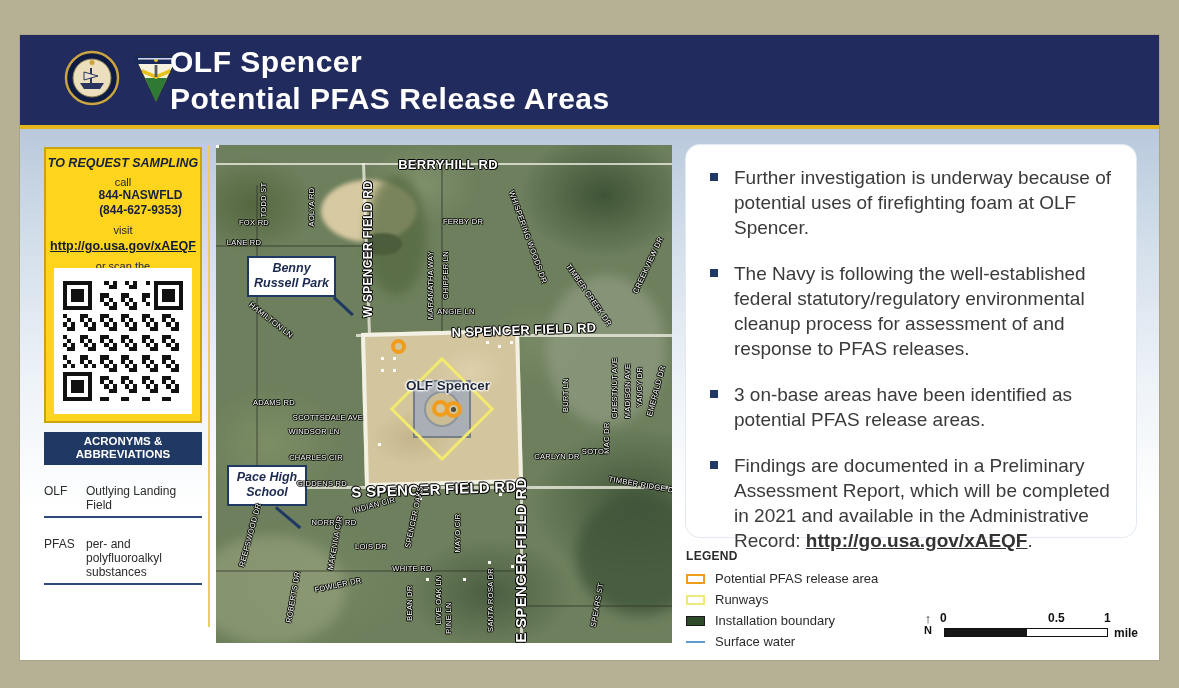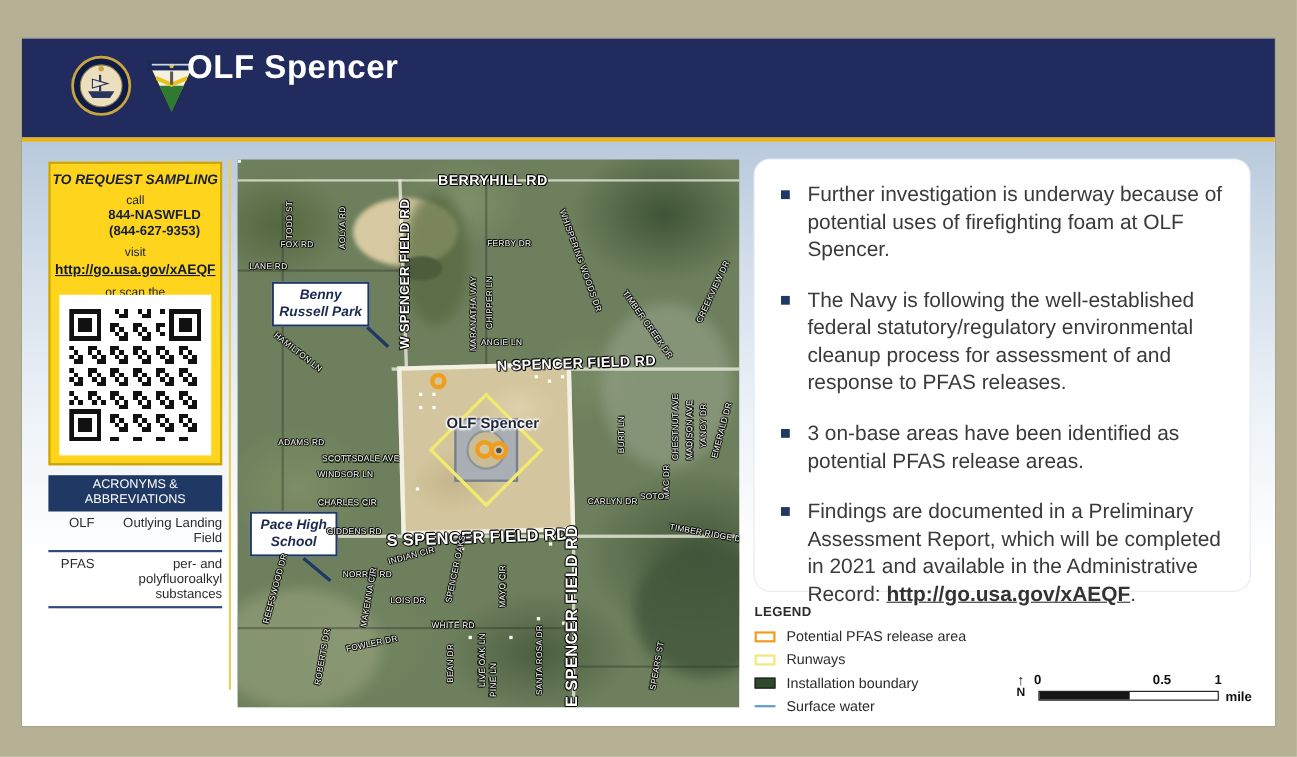--- a/index.html
+++ b/index.html
@@ -20,22 +20,22 @@
     background:linear-gradient(180deg,#b9c9dc 0%,#d4dfeb 22%,#eef3f8 48%,#ffffff 72%,#ffffff 100%);}
   
   .sampling{position:absolute;left:24px;top:18px;width:158px;height:276px;background:#ffd41c;border:2px solid #caa40c;box-sizing:border-box;text-align:center;color:#16203d;}
   .sampling .h{font-size:12.5px;font-weight:bold;font-style:italic;margin-top:7px;}
   .sampling .s{font-size:11px;margin-top:6px;}
   .sampling .b{font-size:12px;font-weight:bold;line-height:15px;padding-left:35px;}
   .sampling .url{font-size:12.5px;font-weight:bold;text-decoration:underline;color:#101a33;display:inline-block;margin-top:1px;}
   .qrbox{position:absolute;left:8px;bottom:7px;width:138px;height:146px;background:#fff;}
   .qrbox svg{position:absolute;left:9px;top:13px;}
   .acro{position:absolute;left:24px;top:303px;width:158px;}
-  .acro-hd{background:#1f3864;color:#fff;text-align:center;font-weight:normal;font-size:11.5px;line-height:13px;padding:3px 0 4px 0;}
-  .acro-row{display:flex;border-bottom:2px solid #30497c;padding:3px 0 4px 0;font-size:12px;color:#2b2b2b;text-align:right;}
+  .acro-hd{background:#1f3864;color:#fff;text-align:center;font-weight:bold;font-size:11.5px;line-height:13px;padding:3px 0 4px 0;}
+  .acro-row{display:flex;border-bottom:2px solid #30497c;padding:19px 0 4px 0;font-size:12px;color:#2b2b2b;}
   .acro-row .ab{width:42px;flex:none;}
   .acro-row .df{flex:1;line-height:14px;}
   .vdivider{position:absolute;left:188px;top:16px;width:2px;height:482px;background:#e9cf5e;}
   
   .map{position:absolute;left:196px;top:16px;width:456px;height:498px;overflow:hidden;background:#6d7f5c;
     background-image:
       radial-gradient(90px 70px at 8% 12%, #55673f 0%, rgba(85,103,63,0) 70%),
       radial-gradient(120px 90px at 85% 10%, #3f5436 0%, rgba(63,84,54,0) 70%),
       radial-gradient(150px 110px at 92% 72%, #42573a 0%, rgba(66,87,58,0) 70%),
       radial-gradient(100px 80px at 12% 60%, #7d8e65 0%, rgba(125,142,101,0) 70%),
@@ -103,20 +103,21 @@
       <polygon points="2,4 46,4 24,50" fill="#f5f1df" stroke="#2b2b2b" stroke-width="1"></polygon>
       <rect x="2" y="4" width="44" height="8" fill="#1a2a5c"></rect>
       <polygon points="13,26 35,26 24,50" fill="#2f7a33"></polygon>
       <path d="M10 17 L24 23 L38 17 L38 21 L24 27 L10 21 Z" fill="#e8c11c"></path>
       <rect x="22.6" y="13" width="2.8" height="12" fill="#5a5a5a"></rect>
       <circle cx="24" cy="8" r="2" fill="#e8c11c"></circle>
       <rect x="6" y="6" width="36" height="1.6" fill="#cfd4e2"></rect>
     </svg>
     <div class="hdr-title">
       <div>OLF Spencer</div>
+      <div>Potential PFAS Release Areas</div>
     </div>
   </div>
   <div class="hdr-goldline"></div>
 
   <div class="content">
 
     <div class="sampling">
       <div class="h">TO REQUEST SAMPLING</div>
       <div class="s">call</div>
       <div class="b">844-NASWFLD</div>
@@ -403,21 +404,21 @@
       <div class="leader" style="left:118px;top:151px;transform:rotate(43deg);"></div>
       <div class="callout" style="left:11px;top:320px;width:80px;height:41px;">
         <div>Pace High</div>
         <div>School</div>
       </div>
       <div class="leader" style="left:60px;top:361px;width:32px;transform:rotate(40deg);"></div>
       <div id="map-labels">
           <span class="maplabel" style="left: 232px; top: 19px; font-size: 13px; font-weight: 700; transform: translate(-50%, -50%) rotate(0deg);">BERRYHILL RD</span>
           <span class="maplabel" style="left: 152px; top: 104px; font-size: 12px; font-weight: 700; transform: translate(-50%, -50%) rotate(-90deg);">W SPENCER FIELD RD</span>
           <span class="maplabel" style="left: 47px; top: 55px; font-size: 7.5px; font-weight: 400; transform: translate(-50%, -50%) rotate(-90deg);">TODD ST</span>
-          <span class="maplabel" style="left: 54px; top: 77px; font-size: 7.5px; font-weight: 400; transform: translate(-50%, -50%) rotate(0deg);">FOX RD</span>
+          <span class="maplabel" style="left: 38px; top: 77px; font-size: 7.5px; font-weight: 400; transform: translate(-50%, -50%) rotate(0deg);">FOX RD</span>
           <span class="maplabel" style="left: 95px; top: 62px; font-size: 7.5px; font-weight: 400; transform: translate(-50%, -50%) rotate(-90deg);">AOLYA RD</span>
           <span class="maplabel" style="left: 28px; top: 97px; font-size: 7.5px; font-weight: 400; transform: translate(-50%, -50%) rotate(0deg);">LANE RD</span>
           <span class="maplabel" style="left: 247px; top: 76px; font-size: 7.5px; font-weight: 400; transform: translate(-50%, -50%) rotate(0deg); text-align: center;">FERBY DR</span>
           <span class="maplabel" style="left: 214px; top: 140px; font-size: 7.5px; font-weight: 400; transform: translate(-50%, -50%) rotate(-90deg);">MARANATHA WAY</span>
           <span class="maplabel" style="left: 229px; top: 130px; font-size: 7.5px; font-weight: 400; transform: translate(-50%, -50%) rotate(-90deg);">CHIPPER LN</span>
           <span class="maplabel" style="left: 240px; top: 166px; font-size: 7.5px; font-weight: 400; transform: translate(-50%, -50%) rotate(0deg);">ANGIE LN</span>
           <span class="maplabel" style="left: 312px; top: 92px; font-size: 7.5px; font-weight: 400; transform: translate(-50%, -50%) rotate(70deg);">WHISPERING WOODS DR</span>
           <span class="maplabel" style="left: 432px; top: 120px; font-size: 7.5px; font-weight: 400; transform: translate(-50%, -50%) rotate(-65deg);">CREEKVIEW DR</span>
           <span class="maplabel" style="left: 373px; top: 150px; font-size: 7.5px; font-weight: 400; transform: translate(-50%, -50%) rotate(55deg);">TIMBER CREEK DR</span>
           <span class="maplabel" style="left: 308px; top: 185px; font-size: 13px; font-weight: 700; transform: translate(-50%, -50%) rotate(-2deg);">N SPENCER FIELD RD</span>

